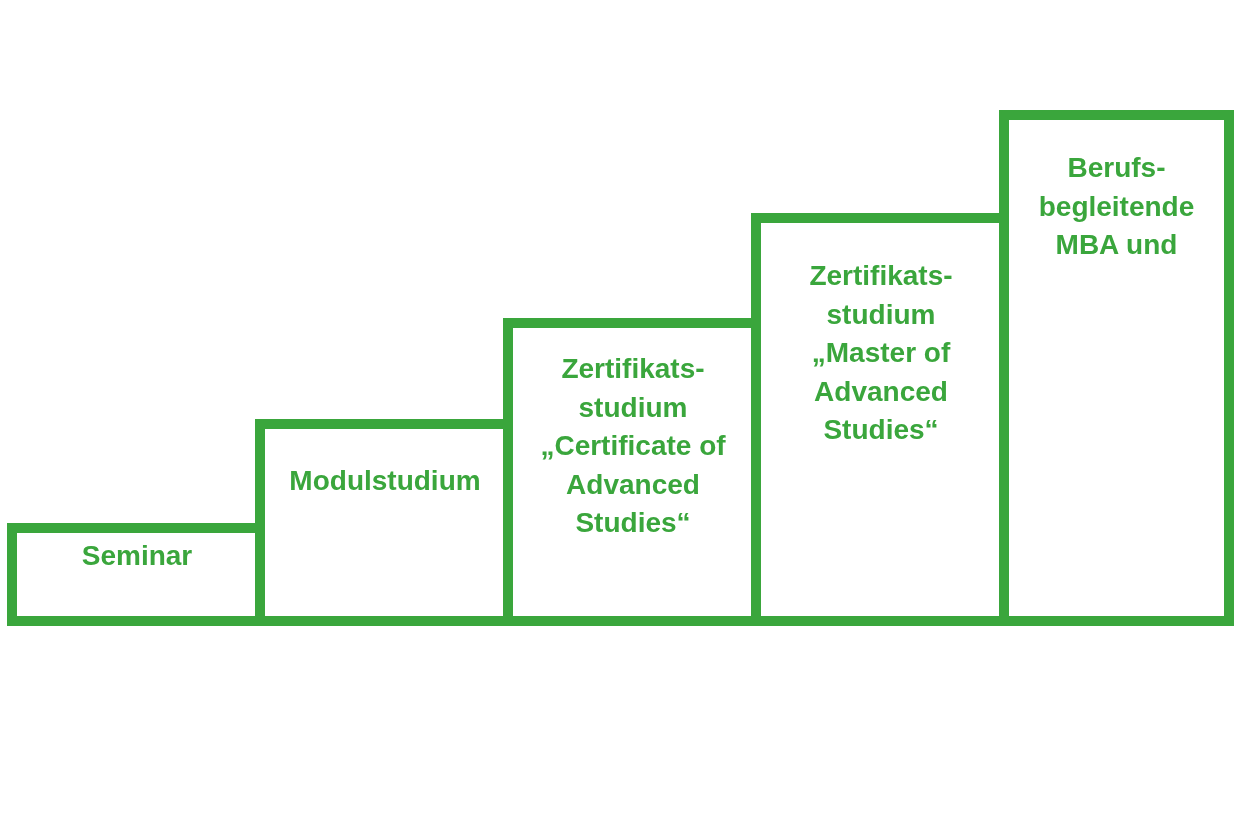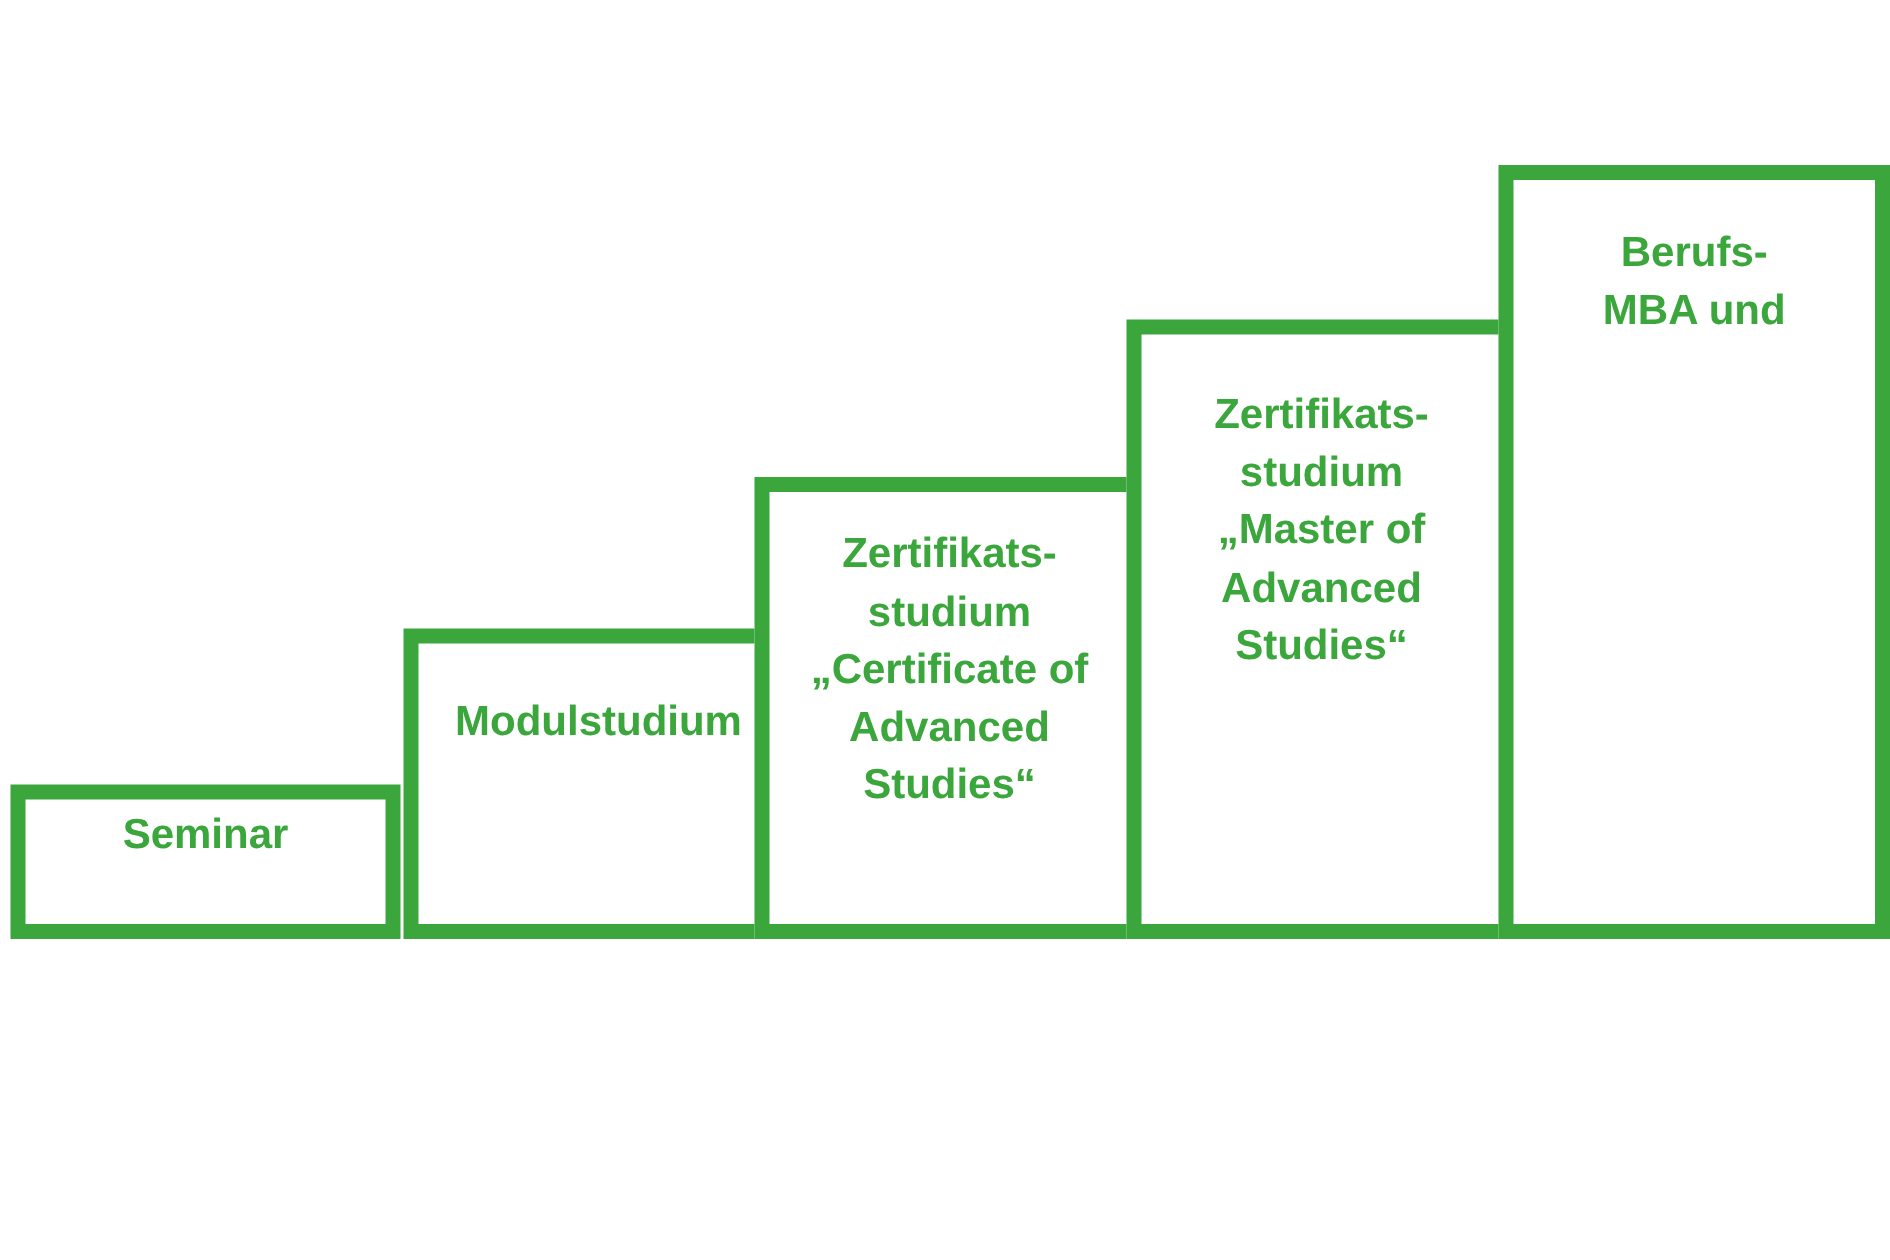--- a/index.html
+++ b/index.html
@@ -16,24 +16,24 @@
     background: var(--bg);
   }
   .step {
     position: absolute;
     box-sizing: border-box;
     background: var(--bg);
     border: 10px solid var(--green);
   }
   
   .step-1 { left: 7px;   top: 523px; width: 260px; height: 103px; }
-  .step-2 { left: 269px; top: 419px; width: 260px; height: 207px; }
+  .step-2 { left: 255px; top: 419px; width: 260px; height: 207px; }
   .step-3 { left: 503px; top: 318px; width: 260px; height: 308px; }
   .step-4 { left: 751px; top: 213px; width: 260px; height: 413px; }
-  .step-5 { left: 999px; top: 110px; width: 261px; height: 516px; }
+  .step-5 { left: 999px; top: 110px; width: 235px; height: 516px; }
   .step-label {
     color: var(--green);
     font-weight: bold;
     font-size: 28px;
     line-height: 38.5px;
     text-align: center;
     letter-spacing: 0;
   }
   .step-1 .step-label { padding-top: 4px; }
   .step-2 .step-label { padding-top: 33px; }
@@ -74,17 +74,18 @@
       <div>studium</div>
       <div>„Master of</div>
       <div>Advanced</div>
       <div>Studies“</div>
     </div>
   </div>
 
   <div class="step step-5">
     <div class="step-label">
       <div>Berufs-</div>
+      <div>begleitende</div>
       <div>MBA und</div>
     </div>
   </div>
 
 </div>
 
 </body></html>

